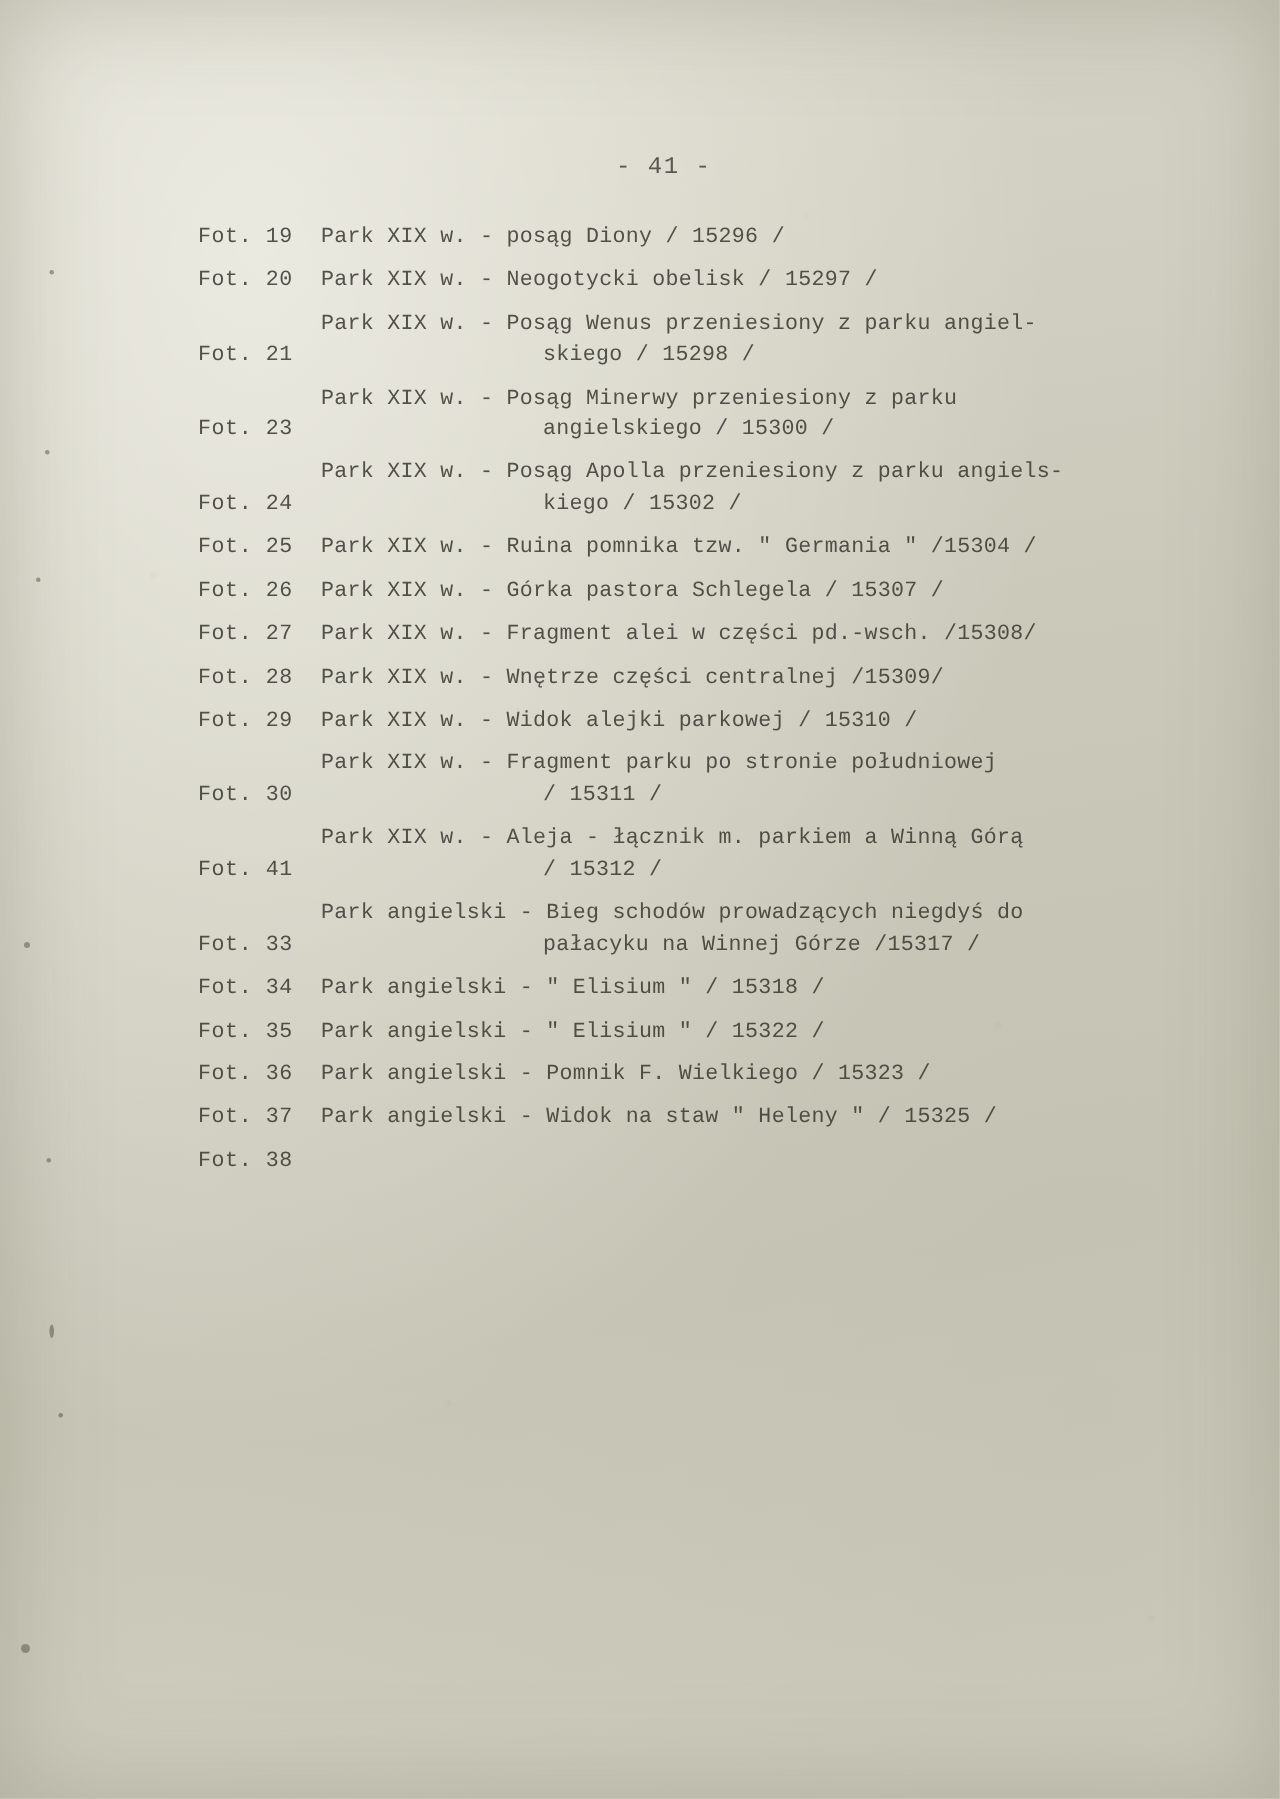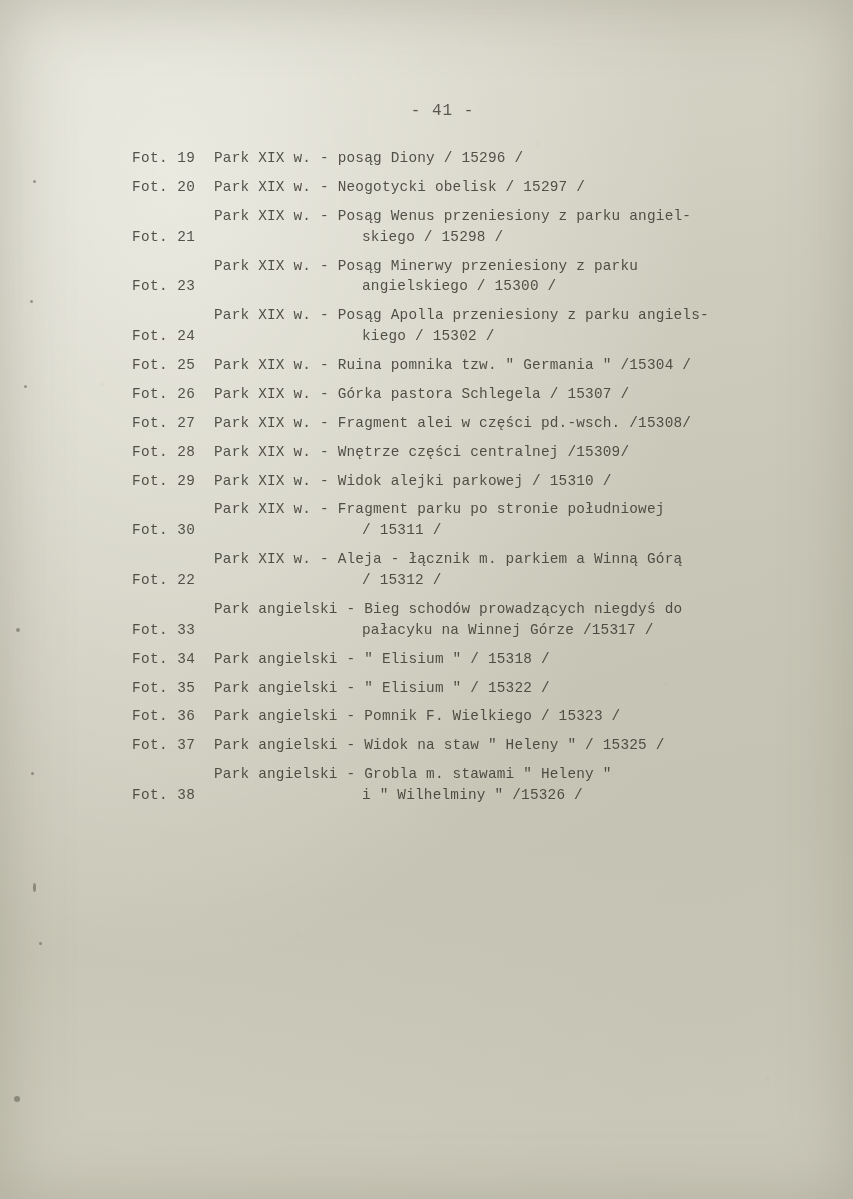--- a/index.html
+++ b/index.html
@@ -162,21 +162,21 @@
 
     <div class="entry">
       <span class="label">Fot. 30</span>
       <span class="text">
         <span>Park XIX w. - Fragment parku po stronie południowej</span>
         <span class="cont">/ 15311 /</span>
       </span>
     </div>
 
     <div class="entry">
-      <span class="label">Fot. 22</span>
+      <span class="label">Fot. 41</span>
       <span class="text">
         <span>Park XIX w. - Aleja - łącznik m. parkiem a Winną Górą</span>
         <span class="cont">/ 15312 /</span>
       </span>
     </div>
 
 
     <div class="entry">
       <span class="label">Fot. 33</span>
       <span class="text">
@@ -200,24 +200,20 @@
       <span class="text">Park angielski - Pomnik F. Wielkiego / 15323 /</span>
     </div>
 
     <div class="entry">
       <span class="label">Fot. 37</span>
       <span class="text">Park angielski - Widok na staw " Heleny " / 15325 /</span>
     </div>
 
     <div class="entry">
       <span class="label">Fot. 38</span>
-      <span class="text">
-        <span>Park angielski - Grobla m. stawami " Heleny "</span>
-        <span class="cont">i " Wilhelminy " /15326 /</span>
-      </span>
     </div>
 
   </div>
 
   <div class="speck" style="left:33px; top:180px; width:3px; height:3px;"></div>
   <div class="speck" style="left:30px; top:300px; width:3px; height:3px;"></div>
   <div class="speck" style="left:24px; top:385px; width:3px; height:3px;"></div>
   <div class="speck" style="left:16px; top:628px; width:4px; height:4px;"></div>
   <div class="speck" style="left:31px; top:772px; width:3px; height:3px;"></div>
   <div class="speck" style="left:33px; top:883px; width:3px; height:9px;"></div>

